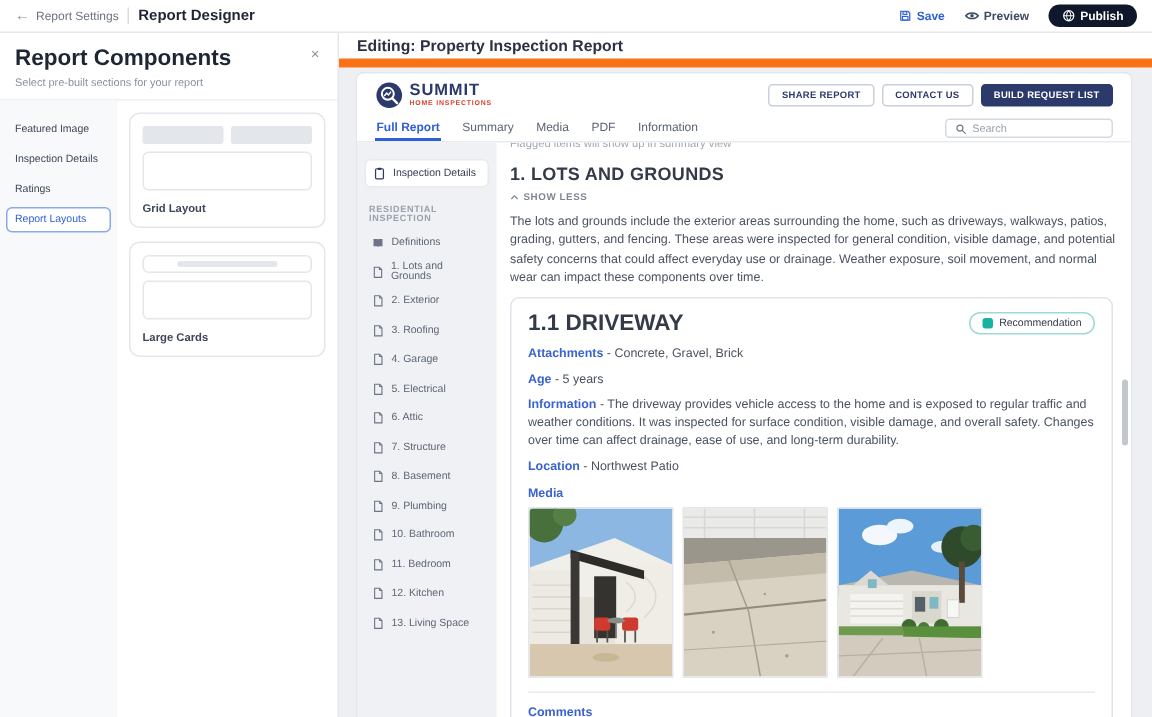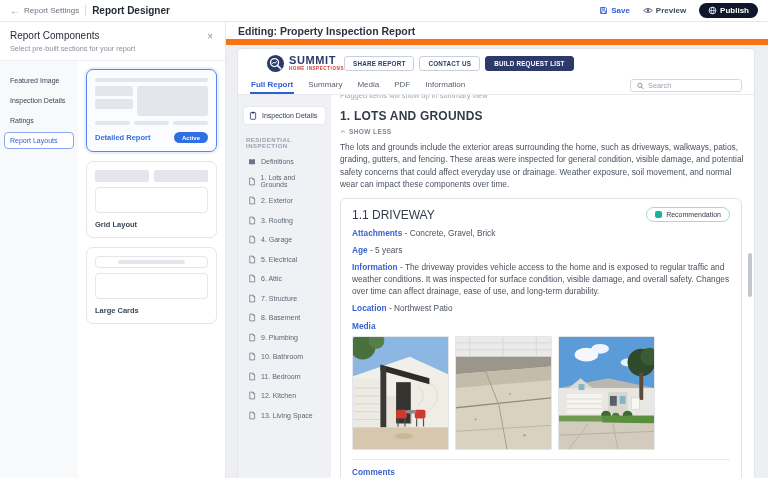--- a/index.html
+++ b/index.html
@@ -21,21 +21,21 @@
   .tb-link.preview{color:#3d4a63}
   .publish-btn{display:flex;align-items:center;gap:3px;background:#0f172a;color:#fff;font-size:8px;font-weight:bold;border:none;border-radius:9px;height:15px;padding:0 9px}
   .i{display:block}
 
   
   .body-row{flex:1;display:flex;min-height:0}
 
   
   .components-panel{width:226px;flex:none;background:#fff;border-right:1px solid #e4e7eb;display:flex;flex-direction:column}
   .cp-header{display:flex;justify-content:space-between;align-items:flex-start;padding:8px 10px 7px}
-  .cp-title{font-size:10px;font-weight:normal;color:#1f2633}
+  .cp-title{font-size:15px;font-weight:bold;color:#1f2633}
   .cp-sub{font-size:7.3px;color:#8a919c;margin-top:3px}
   .cp-close{background:none;border:none;font-size:10px;color:#8a919c;line-height:1;padding:2px}
   .cp-body{flex:1;display:flex;min-height:0;border-top:1px solid #eef0f3}
   .cp-nav{width:78px;flex:none;background:#f8f9fb;padding:11px 4px;display:flex;flex-direction:column;gap:3px}
   .cp-nav-item{font-size:7px;color:#3c4656;text-align:left;background:none;border:1px solid transparent;border-radius:4px;padding:4px 5px}
   .cp-nav-item.active{border-color:#88a9ef;color:#2f5fd6;background:#fff}
   .cp-cards{flex:1;padding:8px 8px 0;display:flex;flex-direction:column;gap:9px;overflow:hidden}
   .layout-card{border:1px solid #e3e6ea;border-radius:7px;padding:8px;background:#fff;text-align:left}
   .layout-card.active{border:1.5px solid #5b84ec;background:#fbfcff;box-shadow:0 0 0 2px #e8efff}
   .sk{background:#e3e6ea;border-radius:2px}
@@ -50,21 +50,21 @@
   .lc-label-row{display:flex;justify-content:space-between;align-items:center;margin-top:7px}
   .lc-label{font-size:7.5px;font-weight:bold;color:#3c4656}
   .layout-card.active .lc-label{color:#2f6fe4}
   .active-badge{background:#2f6fe4;color:#fff;font-size:6px;font-weight:bold;border-radius:8px;padding:2.5px 8px}
 
   
   .editor{flex:1;display:flex;flex-direction:column;min-width:0}
   .editor-titlebar{height:23px;flex:none;background:#fff;border-bottom:6px solid #f97316;display:flex;align-items:center;padding:0 12px;font-size:10.5px;font-weight:bold;color:#2b3342}
   .editor-canvas{flex:1;min-height:0;padding:3px 13px 0 11px}
   .report-card{background:#fff;border:1px solid #e3e6ea;border-bottom:none;border-radius:5px 5px 0 0;height:100%;display:flex;flex-direction:column;overflow:hidden;position:relative}
-  .rc-header{height:28px;flex:none;display:flex;align-items:center;padding:0 28px}
+  .rc-header{height:28px;flex:none;display:flex;align-items:center;justify-content:space-between;padding:0 12px}
   .brand{display:flex;align-items:center;gap:4px}
   .brand-text{display:flex;flex-direction:column;line-height:1}
   .brand-name{font-size:11px;font-weight:bold;color:#2c3a6b;letter-spacing:.6px}
   .brand-tag{font-size:4.6px;font-weight:bold;color:#d9402f;letter-spacing:.55px;margin-top:1px}
   .rc-actions{display:flex;gap:5px}
   .rc-btn{height:15px;padding:0 8px;font-size:6.3px;font-weight:bold;letter-spacing:.2px;border:1px solid #c9cfdd;border-radius:3px;background:#fff;color:#2c3a6b}
   .rc-btn.primary{background:#2c3a6b;color:#fff;border-color:#2c3a6b}
   .rc-tabs{height:18px;flex:none;display:flex;align-items:center;gap:13px;padding:0 12px;border-bottom:1px solid #e9ebef}
   .rc-tab{font-size:8px;color:#5a6472;background:none;border:none;height:100%;display:flex;align-items:center;border-bottom:2px solid transparent;padding:0 1px}
   .rc-tab.active{color:#2f5fd6;font-weight:bold;border-bottom-color:#2f5fd6}
@@ -79,21 +79,21 @@
   .toc-item{display:flex;align-items:center;gap:5px;height:19.5px;width:100%;padding:0 5px;font-size:7px;color:#5c6675;background:none;border:none;text-align:left}
 
   .rc-content{flex:1;min-width:0;overflow:hidden;padding:0 9px}
   .clip-line{height:6px;overflow:hidden}
   .clip-line span{display:block;font-size:7.5px;color:#a0a7b1;line-height:11px;margin-top:-5px}
   .section-title{font-size:12px;font-weight:bold;color:#333b48;letter-spacing:.2px;margin-top:8px}
   .show-less{display:flex;align-items:center;gap:3px;font-size:6.5px;font-weight:bold;color:#7e8795;letter-spacing:.4px;background:none;border:none;margin-top:5px}
   .section-desc{font-size:8.3px;color:#4a5260;line-height:1.48;margin-top:6px}
   .item-card{border:1px solid #e0e4e9;border-radius:6px;margin-top:8px;margin-right:3px;padding:8px 11px 10px}
   .item-head{display:flex;justify-content:space-between;align-items:center}
-  .item-title{font-size:12px;font-weight:normal;color:#333b48}
+  .item-title{font-size:15px;font-weight:bold;color:#333b48}
   .rec-badge{display:flex;align-items:center;gap:4px;border:1px solid #9ddbd4;border-radius:9px;height:15px;padding:0 8px;font-size:7px;color:#333b48;background:#fff}
   .rec-swatch{width:7px;height:7px;border-radius:2px;background:#16b3a4}
   .field{font-size:8.3px;line-height:1.45;margin-top:5px;color:#4a5260}
   .lbl{color:#3a63cf;font-weight:bold}
   .block-label{display:block;font-size:8.3px;margin-top:7px;color:#3a63cf;font-weight:bold}
   .photos{display:flex;gap:6px;margin-top:5px}
   .photo{width:97px;height:114px;border:1px solid #e3e6ea;background:#f5f5f5;padding:0;overflow:hidden;border-radius:1px}
   .photo svg{display:block;width:100%;height:100%}
   .divider{border-top:1px solid #e8eaee;margin-top:9px}
   .rc-scroll-thumb{position:absolute;right:2px;top:158px;width:4px;height:44px;background:#c2c7ce;border-radius:2px}
@@ -150,41 +150,20 @@
       </div>
       <div class="cp-body">
         <nav class="cp-nav">
           <button class="cp-nav-item">Featured Image</button>
           <button class="cp-nav-item">Inspection Details</button>
           <button class="cp-nav-item">Ratings</button>
           <button class="cp-nav-item active">Report Layouts</button>
         </nav>
         <div class="cp-cards">
 
-          <button class="layout-card active">
-            <div>
-              <div class="sk bar-full"></div>
-              <div class="prev-row" style="height:30px">
-                <div class="prev-col">
-                    <div class="sk sk-sm"></div>
-                    <div class="sk sk-sm" style="margin-top:-1px"></div>
-                  </div>
-                <div class="sk sk-big"></div>
-              </div>
-              <div class="row3">
-                  <div class="sk"></div>
-                  <div class="sk"></div>
-                  <div class="sk"></div>
-                </div>
-            </div>
-            <div class="lc-label-row">
-              <span class="lc-label">Detailed Report</span>
-              <span class="active-badge">Active</span>
-            </div>
-          </button>
 
           <button class="layout-card">
             <div>
               <div style="display:flex;gap:5px">
                   <div class="sk" style="flex:1;height:12px"></div>
                   <div class="sk" style="flex:1;height:12px"></div>
                 </div>
               <div class="outline-rect" style="height:26px;margin-top:5px"></div>
             </div>
             <div class="lc-label-row">

